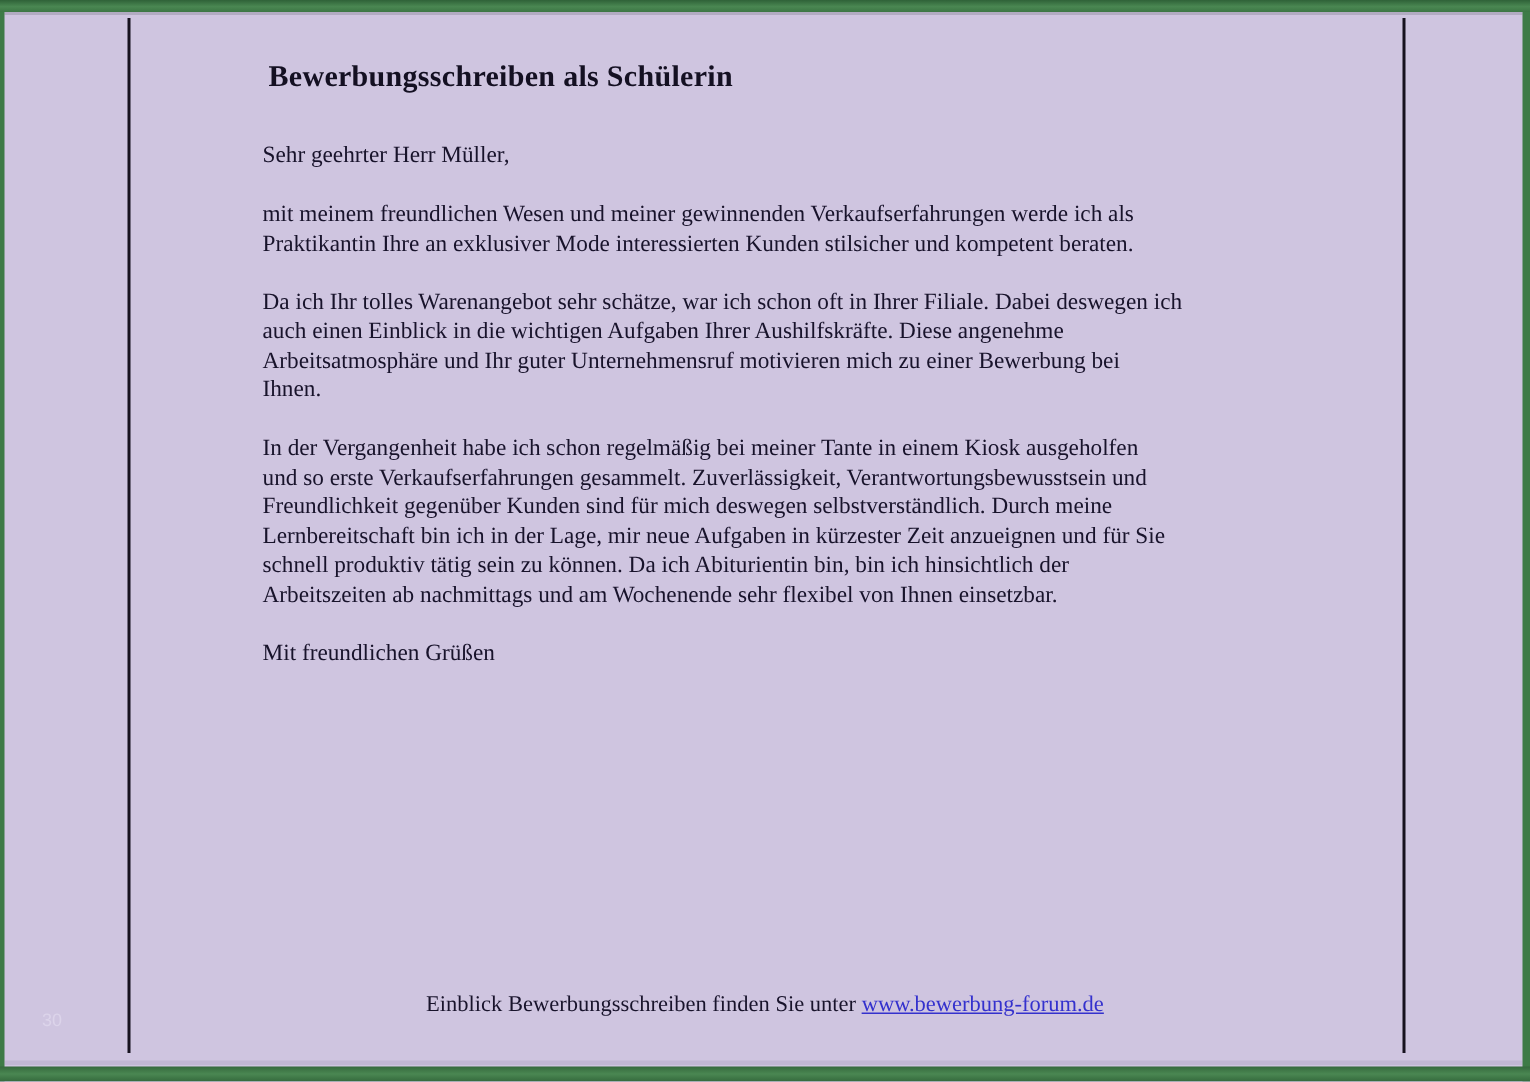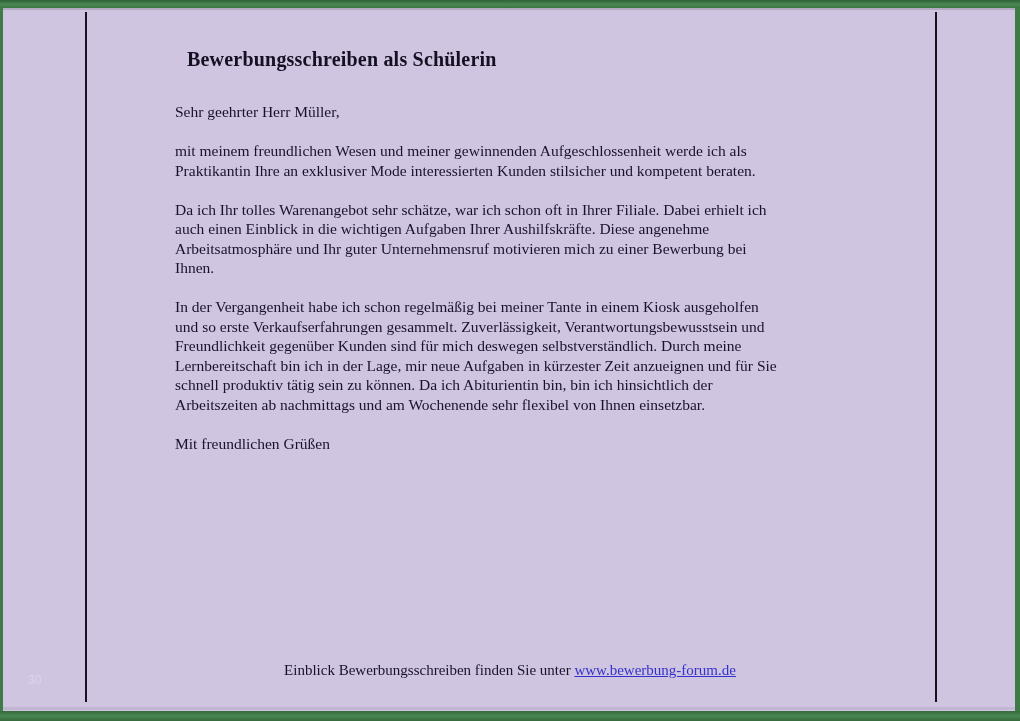--- a/index.html
+++ b/index.html
@@ -58,21 +58,21 @@
     position: absolute;
     left: 175px;
     top: 36px;
     width: 700px;
     color: #18132b;
     font-size: 15.5px;
     line-height: 19.5px;
     z-index: 2;
   }
   .content h1 {
-    margin: 12px;
+    margin: 4px;
     font-size: 20px;
     line-height: 22px;
     font-weight: bold;
     color: #141022;
     letter-spacing: 0.2px;
   }
   .content p {
     margin: 19.5px 0 0 0;
     white-space: pre-line;
   }
@@ -114,23 +114,23 @@
   <div class="border-right"></div>
   <div class="shadow-above-bottom"></div>
   <div class="border-bottom"></div>
 
   <div class="rule rule-left"></div>
   <div class="rule rule-right"></div>
 
   <div class="content">
     <h1>Bewerbungsschreiben als Schülerin</h1>
     <p class="salutation">Sehr geehrter Herr Müller,</p>
-    <p>mit meinem freundlichen Wesen und meiner gewinnenden Aufgeschlossenheit werde ich als
+    <p>mit meinem freundlichen Wesen und meiner gewinnenden Verkaufserfahrungen werde ich als
 Praktikantin Ihre an exklusiver Mode interessierten Kunden stilsicher und kompetent beraten.</p>
-    <p>Da ich Ihr tolles Warenangebot sehr schätze, war ich schon oft in Ihrer Filiale. Dabei erhielt ich
+    <p>Da ich Ihr tolles Warenangebot sehr schätze, war ich schon oft in Ihrer Filiale. Dabei deswegen ich
 auch einen Einblick in die wichtigen Aufgaben Ihrer Aushilfskräfte. Diese angenehme
 Arbeitsatmosphäre und Ihr guter Unternehmensruf motivieren mich zu einer Bewerbung bei
 Ihnen.</p>
     <p>In der Vergangenheit habe ich schon regelmäßig bei meiner Tante in einem Kiosk ausgeholfen
 und so erste Verkaufserfahrungen gesammelt. Zuverlässigkeit, Verantwortungsbewusstsein und
 Freundlichkeit gegenüber Kunden sind für mich deswegen selbstverständlich. Durch meine
 Lernbereitschaft bin ich in der Lage, mir neue Aufgaben in kürzester Zeit anzueignen und für Sie
 schnell produktiv tätig sein zu können. Da ich Abiturientin bin, bin ich hinsichtlich der
 Arbeitszeiten ab nachmittags und am Wochenende sehr flexibel von Ihnen einsetzbar.</p>
     <p>Mit freundlichen Grüßen</p>

